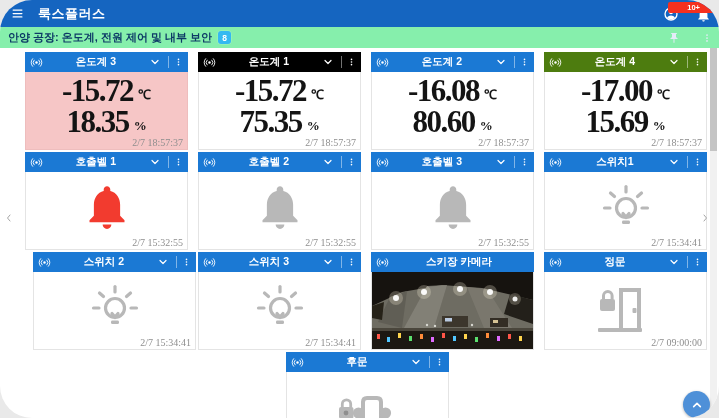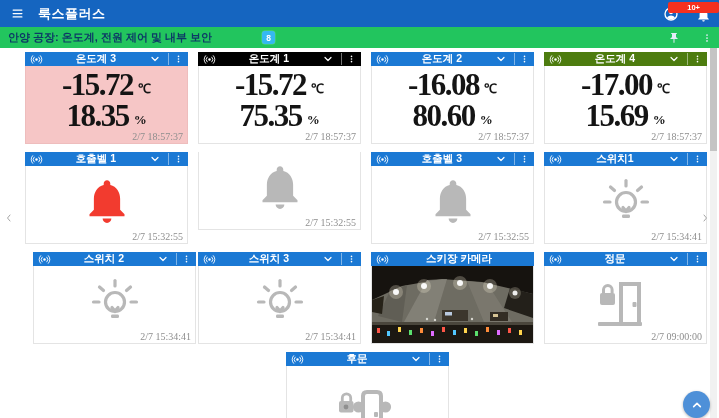--- a/index.html
+++ b/index.html
@@ -1,17 +1,17 @@
 <!DOCTYPE html>
 <html><head>
 <meta charset="utf-8">
 <style>
   html,body{margin:0;padding:0;background:#e9e9e9;}
   #page{position:relative;width:719px;height:418px;background:#fff;overflow:hidden;
-        font-family:"Liberation Sans","DejaVu Sans",sans-serif;-webkit-font-smoothing:antialiased;}
+        font-family:"Liberation Sans","DejaVu Sans",sans-serif;border-radius:32px;-webkit-font-smoothing:antialiased;}
 
   
   .appbar{position:absolute;left:0;top:0;width:719px;height:27px;background:#1565c0;
           display:flex;align-items:center;color:#fff;z-index:6;}
   .hamburger{margin-left:10px;display:inline-flex;cursor:pointer;}
   .app-title{font-size:13px;font-weight:bold;margin-left:13px;letter-spacing:.5px;}
   .appbar-right{position:absolute;right:8px;top:0;height:27px;display:flex;align-items:center;gap:17px;}
   .bell-wrap{position:relative;display:inline-flex;margin-top:3px;}
   .noti-badge{position:absolute;top:-5px;right:-8px;background:#f5301f;color:#fff;
               font-size:7.5px;font-weight:bold;padding:1px 19px;border-radius:2px;line-height:1.2;}
@@ -19,21 +19,21 @@
   
   .subheader{position:absolute;left:0;top:27px;width:719px;height:21px;background:#2b7dd8;
              display:flex;align-items:center;z-index:5;}
   .sh-title{color:#0d3a66;font-weight:bold;font-size:11px;margin-left:8px;}
   .sh-badge{background:#35b9f1;color:#fff;font-size:8.5px;font-weight:bold;border-radius:3px;
             padding:1.5px 4px;margin-left:6px;box-shadow:0 0 0 .5px rgba(255,255,255,.25);}
   .sh-right{position:absolute;right:7px;top:0;height:21px;display:flex;align-items:center;gap:22px;}
 
   
   .card{position:absolute;width:163px;box-shadow:0 0 0 0;}
-  .chead{height:14px;background:#1b79d4;display:flex;align-items:center;padding:0 5px;position:relative;}
+  .chead{height:20px;background:#1b79d4;display:flex;align-items:center;padding:0 5px;position:relative;}
   .sig{display:inline-flex;margin-top:1px;}
   .ctitle{flex:1;text-align:center;color:#fff;font-size:10.5px;font-weight:bold;
           white-space:nowrap;overflow:hidden;}
   .chev{display:inline-flex;margin-right:7px;cursor:pointer;}
   .cdiv{width:1px;height:12px;background:rgba(255,255,255,.45);margin-right:5px;}
   .ckebab{display:inline-flex;cursor:pointer;}
   .cbody{position:relative;height:78px;background:#fff;border:1px solid #e4e4e4;border-top:none;
          box-sizing:border-box;overflow:hidden;font-family:Liberation Serif, serif;}
   .card.alarm .cbody{background:#f6c6c6;border-color:#eebdbd;}
   .vals{padding-top:3px;}
@@ -82,21 +82,21 @@
       </span>
       <span class="bell-wrap">
         <svg width="15" height="16" viewBox="0 0 24 24">
             <path fill="#fff" d="M12 22.3c1.15 0 2.05-.9 2.05-2.05h-4.1c0 1.15.9 2.05 2.05 2.05zm6.3-6.15v-5.3c0-3.15-1.7-5.8-4.65-6.5v-.72C13.65 2.8 12.9 2.05 12 2.05s-1.65.75-1.65 1.58v.72C7.4 5.05 5.7 7.7 5.7 10.85v5.3l-2.1 2.1v1.05h16.8v-1.05l-2.1-2.1z"></path>
           </svg>
         <span class="noti-badge">10+</span>
       </span>
     </div>
   </header>
 
-  <div class="subheader" style="background: #22c55e; gap: 44px;">
+  <div class="subheader" style="background: #86efac;">
     <span class="sh-title">안양 공장: 온도계, 전원 제어 및 내부 보안</span>
     <span class="sh-badge">8</span>
     <div class="sh-right">
       <span style="display:inline-flex;">
         <svg width="12" height="12" viewBox="0 0 24 24">
             <path fill="#e3ebf7" d="M16 9V4h1c.55 0 1-.45 1-1s-.45-1-1-1H7c-.55 0-1 .45-1 1s.45 1 1 1h1v5c0 1.66-1.34 3-3 3v2h5.97v7l1 1 1-1v-7H19v-2c-1.66 0-3-1.34-3-3z"></path>
           </svg>
       </span>
       <span style="display:inline-flex;">
         <svg width="10" height="14" viewBox="0 0 24 24">
@@ -295,20 +295,44 @@
         <div class="cbody">
           <div class="iconc">
             <svg width="50" height="54" viewBox="0 0 24 24">
               <path fill="#f23b2f" d="M12 22.5c1.2 0 2.1-.95 2.1-2.1H9.9c0 1.15.94 2.1 2.1 2.1zm6.3-6.3v-5.25c0-3.23-1.72-5.93-4.72-6.64v-.71C13.58 2.73 12.87 2 12 2s-1.58.73-1.58 1.6v.71c-3 .71-4.72 3.4-4.72 6.64v5.25L3.6 18.3v1.05h16.8V18.3l-2.1-2.1z"></path>
             </svg>
           </div>
           <span class="ts">2/7 15:32:55</span>
         </div>
       </div>
       <div class="card" style="left: 198px; top: 152px;">
+        <div class="chead" style="background:#1b79d4">
+          <span class="sig">
+            <svg width="13" height="13" viewBox="0 0 24 24">
+              <circle cx="12" cy="12" r="2.3" fill="#fff"></circle>
+              <path d="M7.6 16.4a6.3 6.3 0 0 1 0-8.8M16.4 7.6a6.3 6.3 0 0 1 0 8.8M4.9 19.1a10 10 0 0 1 0-14.2M19.1 4.9a10 10 0 0 1 0 14.2" fill="none" stroke="#fff" stroke-width="1.7" stroke-linecap="round"></path>
+            </svg>
+          </span>
+          <span class="ctitle">호출벨 2</span>
+          <span class="chev">
+            <svg width="12" height="12" viewBox="0 0 24 24">
+              <polyline points="6,9 12,15 18,9" fill="none" stroke="#fff" stroke-width="2.4" stroke-linecap="round" stroke-linejoin="round"></polyline>
+            </svg>
+          </span>
+          <span class="cdiv"></span>
+          <span class="ckebab">
+            <svg width="9" height="14" viewBox="0 0 24 24">
+              <g fill="#fff">
+                <circle cx="12" cy="5" r="2.2"></circle>
+                <circle cx="12" cy="12" r="2.2"></circle>
+                <circle cx="12" cy="19" r="2.2"></circle>
+              </g>
+            </svg>
+          </span>
+        </div>
         <div class="cbody">
           <div class="iconc">
             <svg width="50" height="54" viewBox="0 0 24 24">
               <path fill="#b8b8b8" d="M12 22.5c1.2 0 2.1-.95 2.1-2.1H9.9c0 1.15.94 2.1 2.1 2.1zm6.3-6.3v-5.25c0-3.23-1.72-5.93-4.72-6.64v-.71C13.58 2.73 12.87 2 12 2s-1.58.73-1.58 1.6v.71c-3 .71-4.72 3.4-4.72 6.64v5.25L3.6 18.3v1.05h16.8V18.3l-2.1-2.1z"></path>
             </svg>
           </div>
           <span class="ts">2/7 15:32:55</span>
         </div>
       </div>
       <div class="card" style="left: 371px; top: 152px;">

